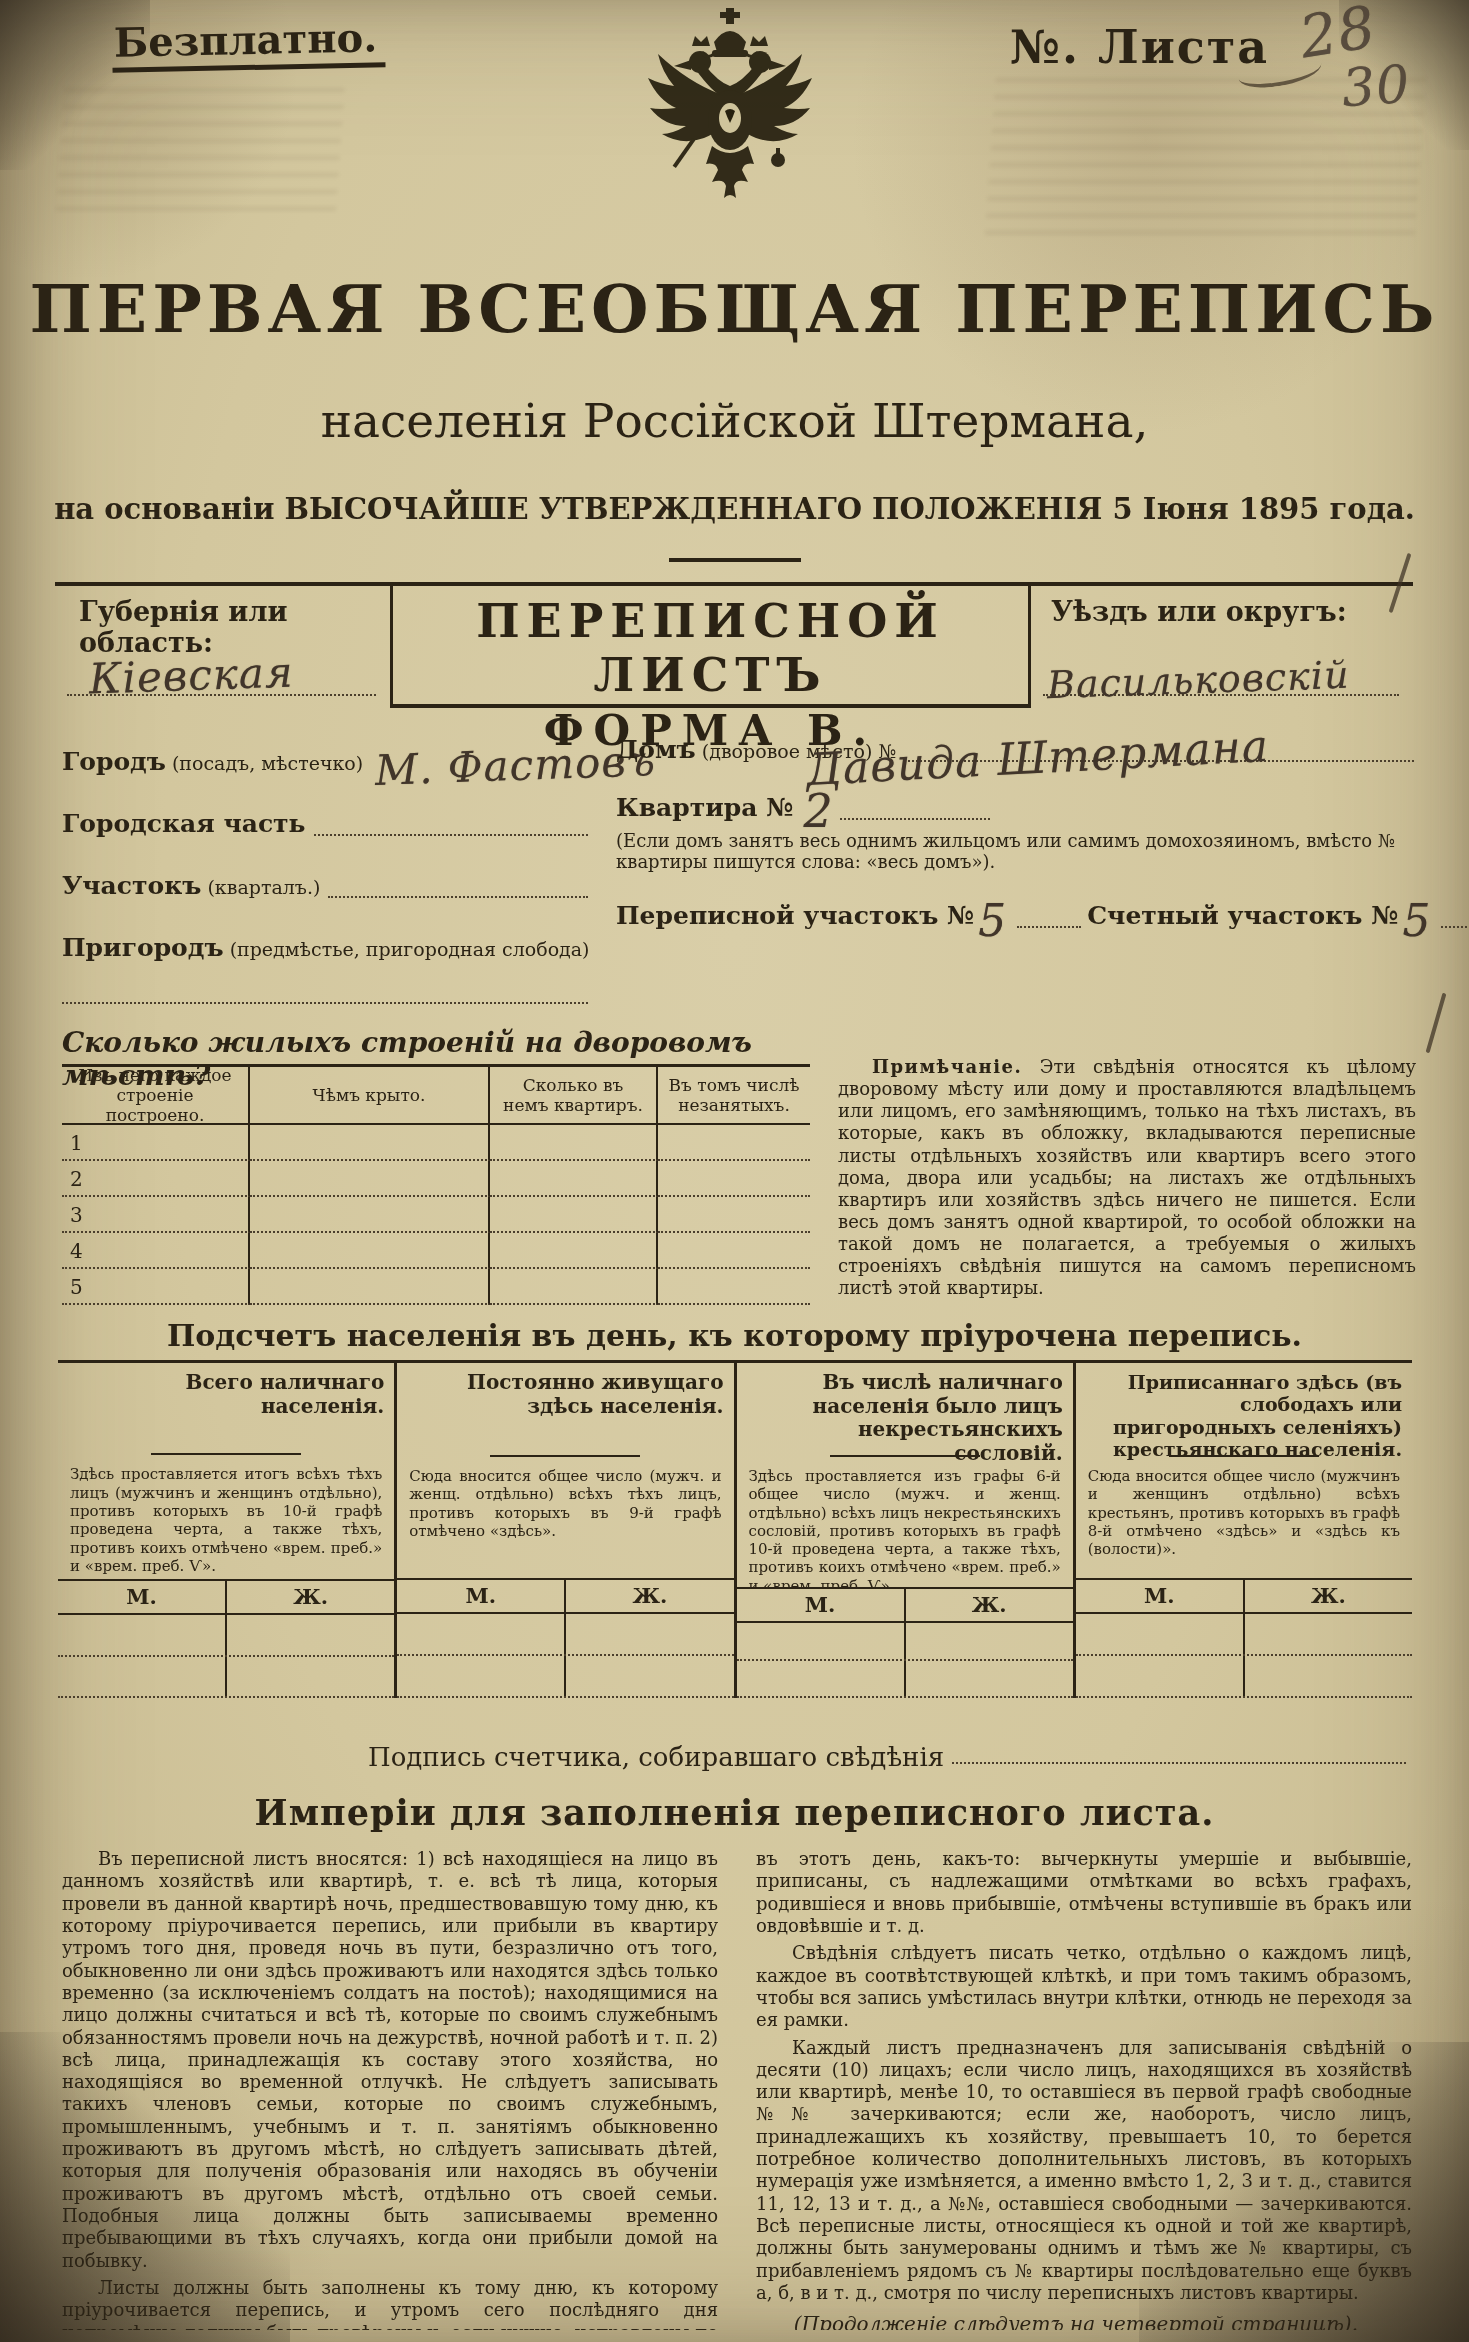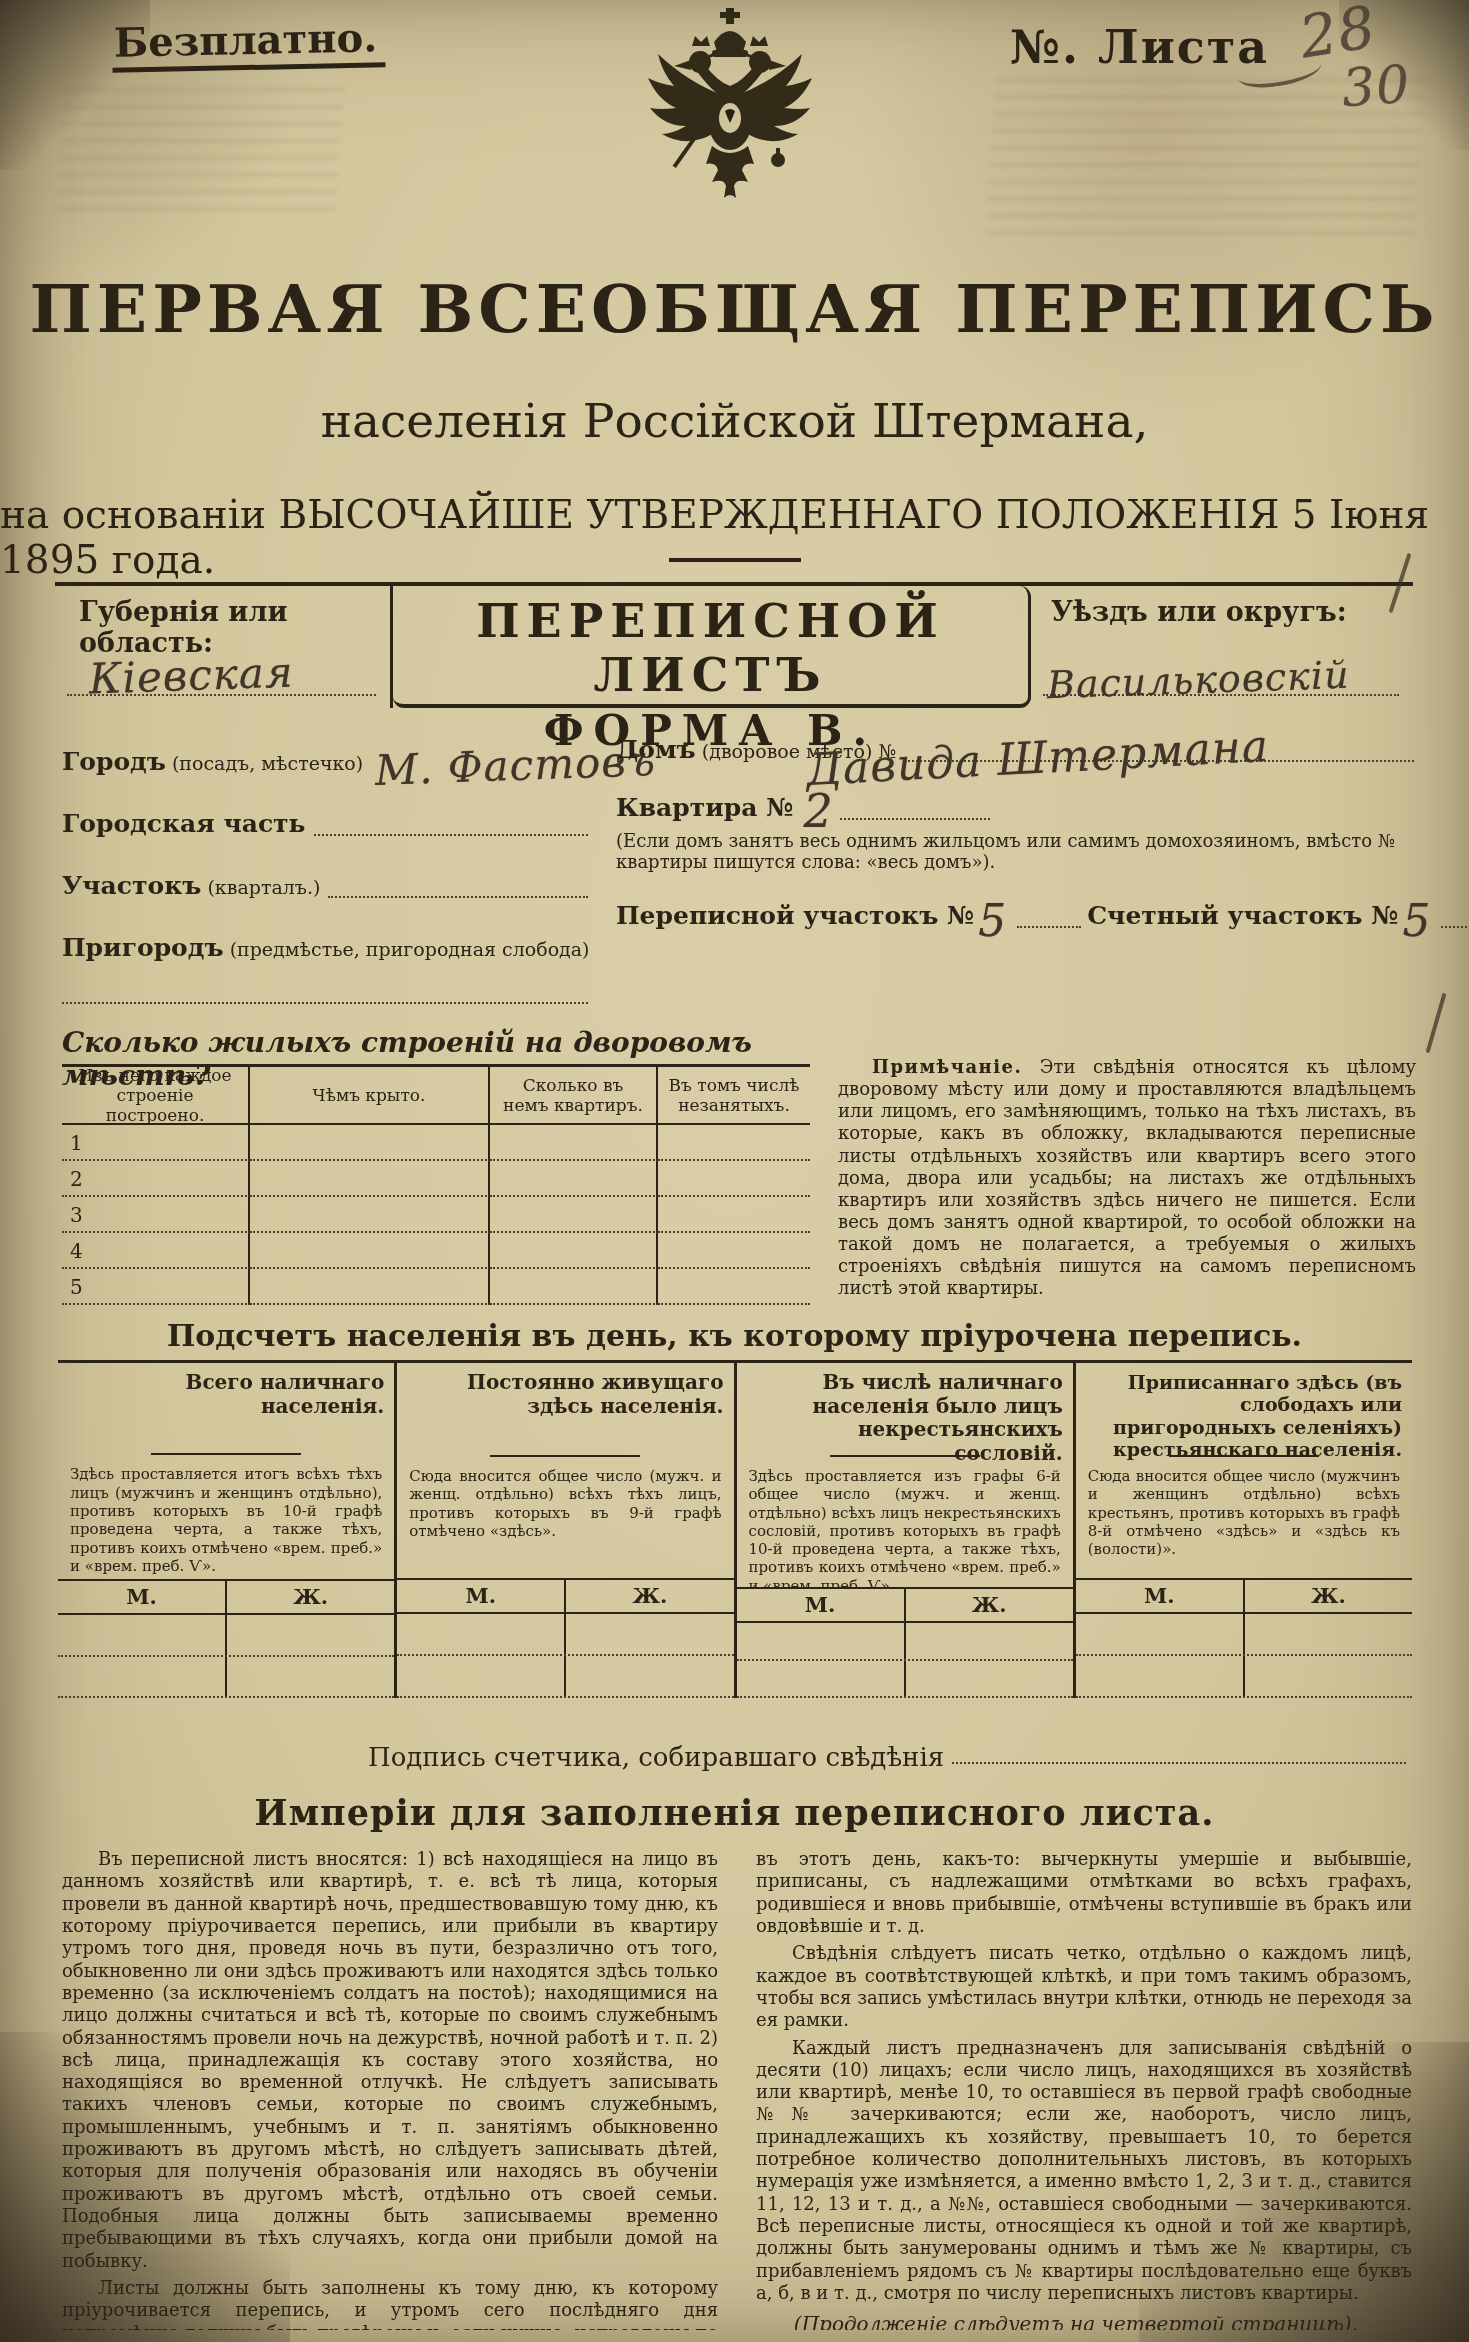--- a/index.html
+++ b/index.html
@@ -39,26 +39,26 @@
       padding:0 8px 2px 2px;transform:rotate(-1.2deg);}
   .sheet-no{left:1010px;top:20px;font-size:46px;font-weight:bold;letter-spacing:2px;}
   .flourish{left:1238px;top:56px;width:84px;height:26px;border-bottom:4px solid rgba(60,48,34,.7);
       border-radius:0 0 60% 40%;transform:rotate(-7deg);}
   .hw-28{left:1300px;top:-2px;font-size:58px;transform:rotate(-9deg);}
   .hw-30{left:1342px;top:56px;font-size:52px;transform:rotate(-4deg);}
   .pen-slash{position:absolute;width:4px;height:62px;background:rgba(60,48,34,.72);border-radius:2px;}
   
   .t-main{left:0;top:270px;width:100%;text-align:center;font-size:66px;font-weight:bold;letter-spacing:5px;}
   .t-sub{left:0;top:393px;width:100%;text-align:center;font-size:47px;}
-  .t-basis{left:0;top:492px;width:100%;text-align:left;font-size:39px;font-weight:normal;}
+  .t-basis{left:0;top:492px;width:100%;text-align:center;font-size:29px;font-weight:bold;}
   .t-divider{left:50%;top:558px;width:132px;margin-left:-66px;border-top:4px solid #2b2315;}
   
   .hdr-row{left:55px;top:582px;width:1358px;height:126px;border-top:4px solid #2b2315;display:flex;box-sizing:border-box;}
   .hdr-left{width:338px;border-right:3.5px solid #2b2315;position:relative;padding:10px 14px 0 24px;box-sizing:border-box;}
-  .hdr-center{flex:1;border-right:3.5px solid #2b2315;border-bottom:4px solid #2b2315;text-align:center;padding-top:8px;box-sizing:border-box;border-radius:11px;}
+  .hdr-center{flex:1;border-right:3.5px solid #2b2315;border-bottom:4px solid #2b2315;text-align:center;padding-top:8px;box-sizing:border-box;}
   .hdr-right{width:382px;position:relative;padding:10px 12px 0 20px;box-sizing:border-box;}
   .hdr-label{font-size:27px;font-weight:bold;}
   .form1{font-size:46px;font-weight:bold;letter-spacing:7px;}
   .form2{font-size:42px;font-weight:bold;letter-spacing:10px;margin-top:4px;}
   .dotline{position:absolute;left:12px;right:14px;bottom:12px;border-bottom:2.5px dotted #4a3e2c;}
   .hw-gub{position:absolute;left:34px;bottom:8px;font-size:42px;transform:rotate(-2deg);}
   .hw-uezd{position:absolute;left:16px;bottom:6px;font-size:38px;transform:rotate(-2deg);white-space:nowrap;}
   
   .addr{left:0;top:716px;width:1469px;height:312px;}
   .addr-left{position:absolute;left:62px;top:0;width:528px;}

